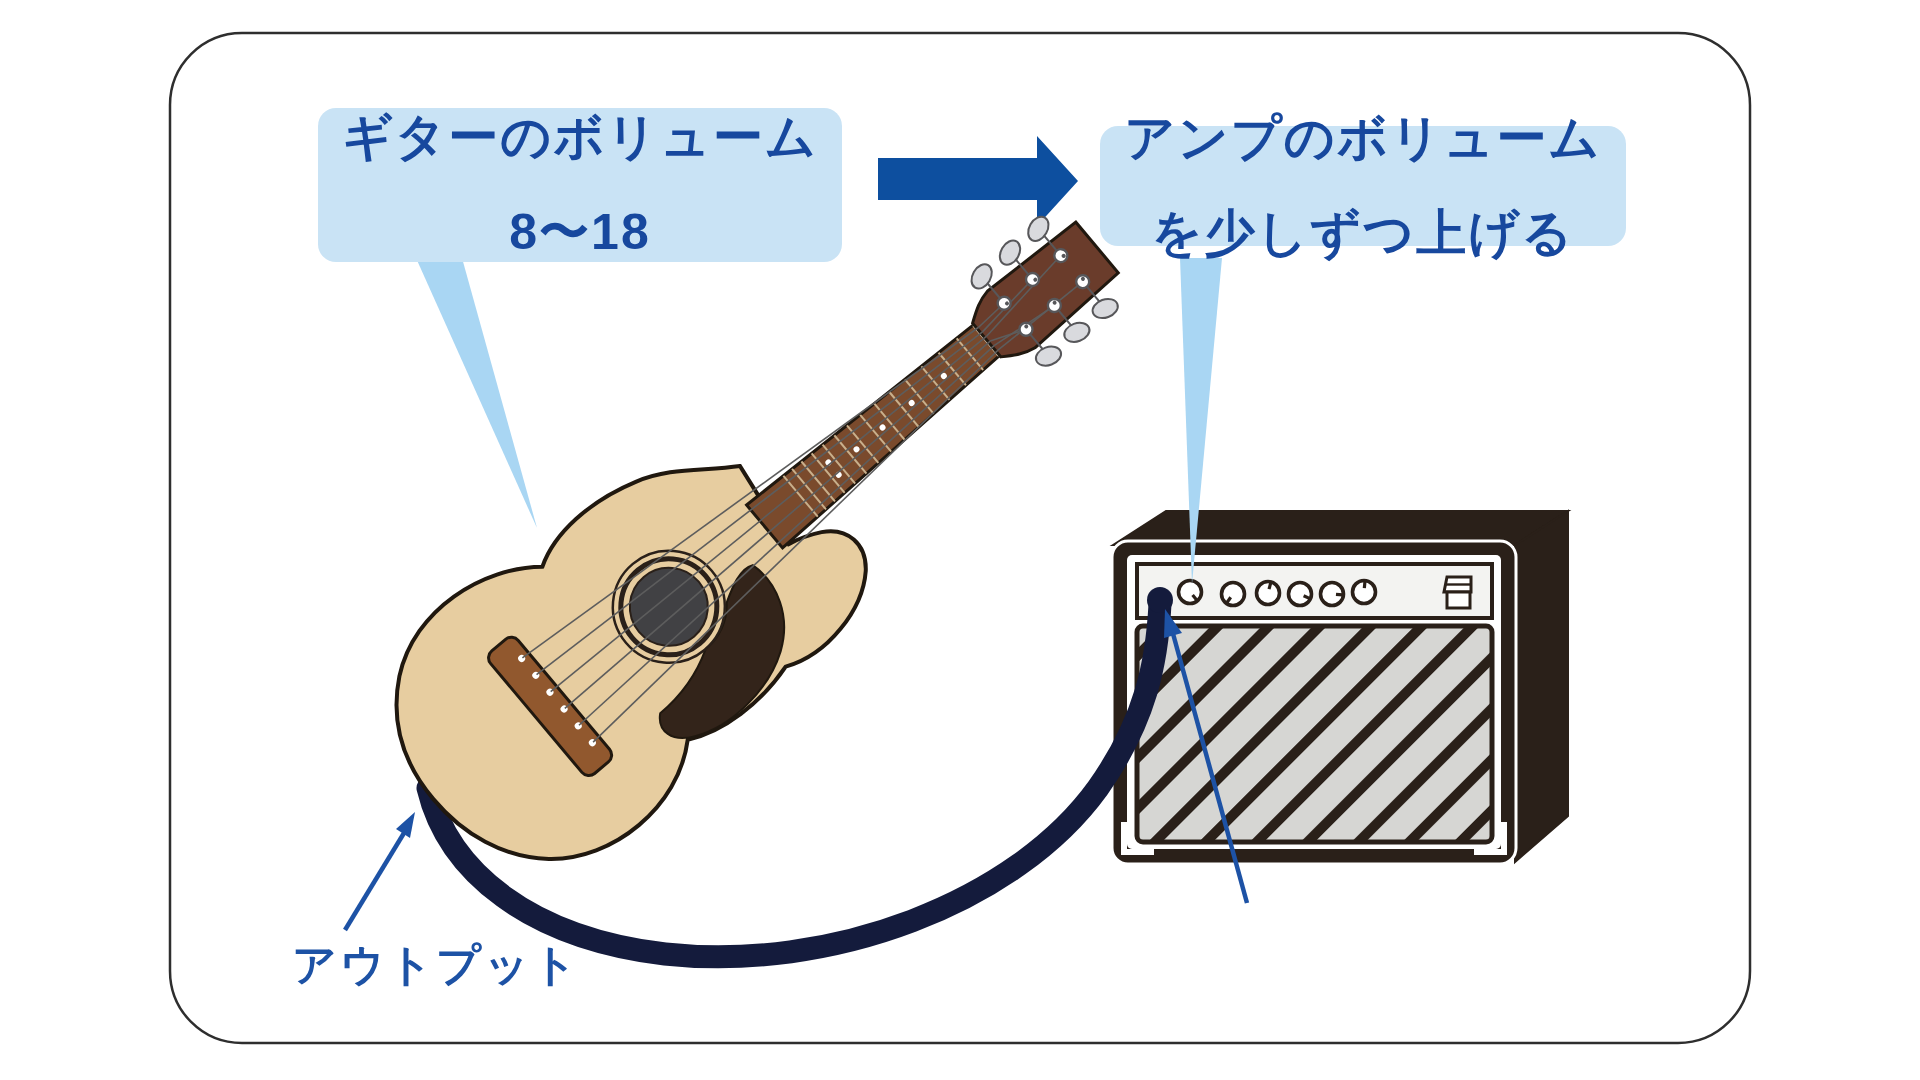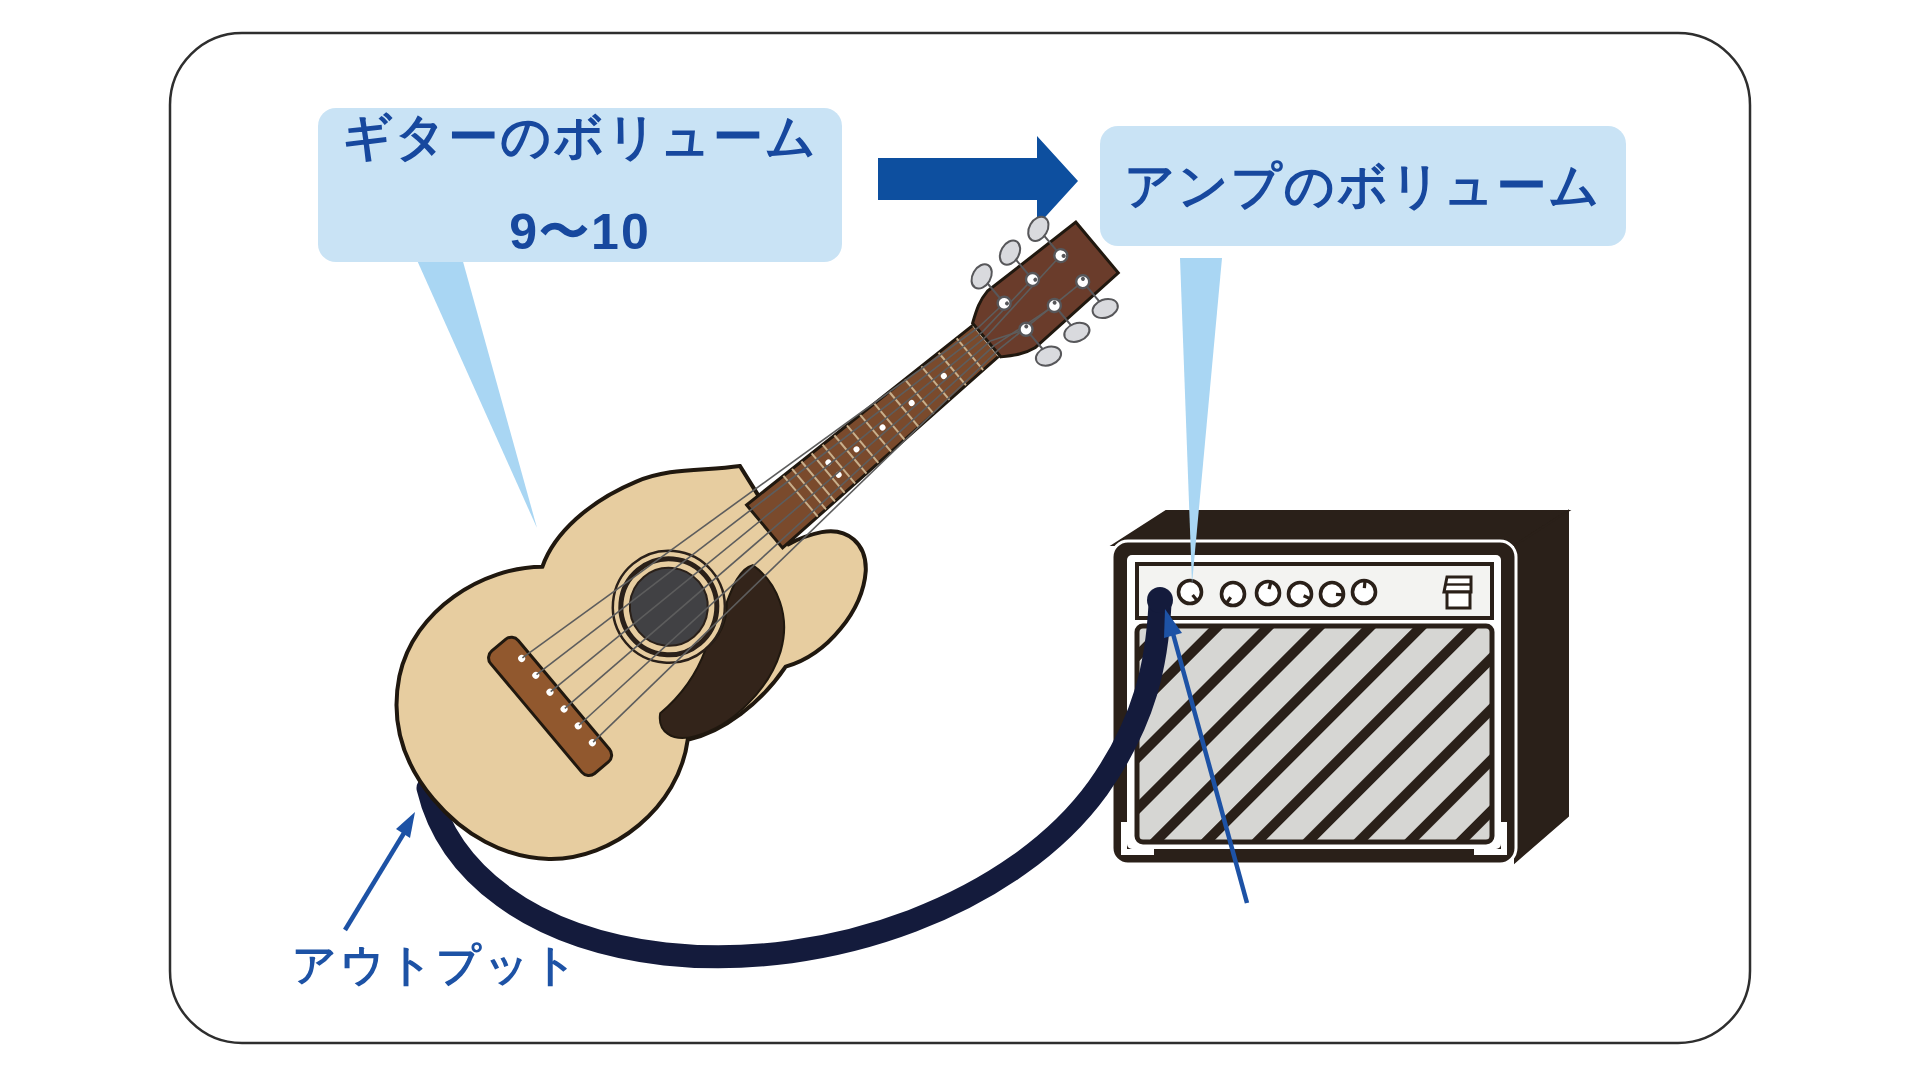--- a/index.html
+++ b/index.html
@@ -203,22 +203,23 @@
   </g>
 
   <g>
     <line x1="345" y1="930" x2="404" y2="833" stroke="#1d52a5" stroke-width="4.5"></line>
     <polygon points="415,812 410,838 396,829" fill="#1d52a5"></polygon>
   </g>
 </svg>
 
   <div class="callout" style="left:318px;top:108px;width:524px;height:154px;">
     <span>ギターのボリューム</span>
-    <span>9〜10</span>
+    <span>8〜18</span>
   </div>
 
   <div class="callout" style="left:1100px;top:126px;width:526px;height:120px;">
     <span>アンプのボリューム</span>
+    <span>を少しずつ上げる</span>
   </div>
 
   <div class="pointer-label" style="left:292px;top:936px;font-weight:bold;">アウトプット</div>
 
 </div>
 
 </body></html>

